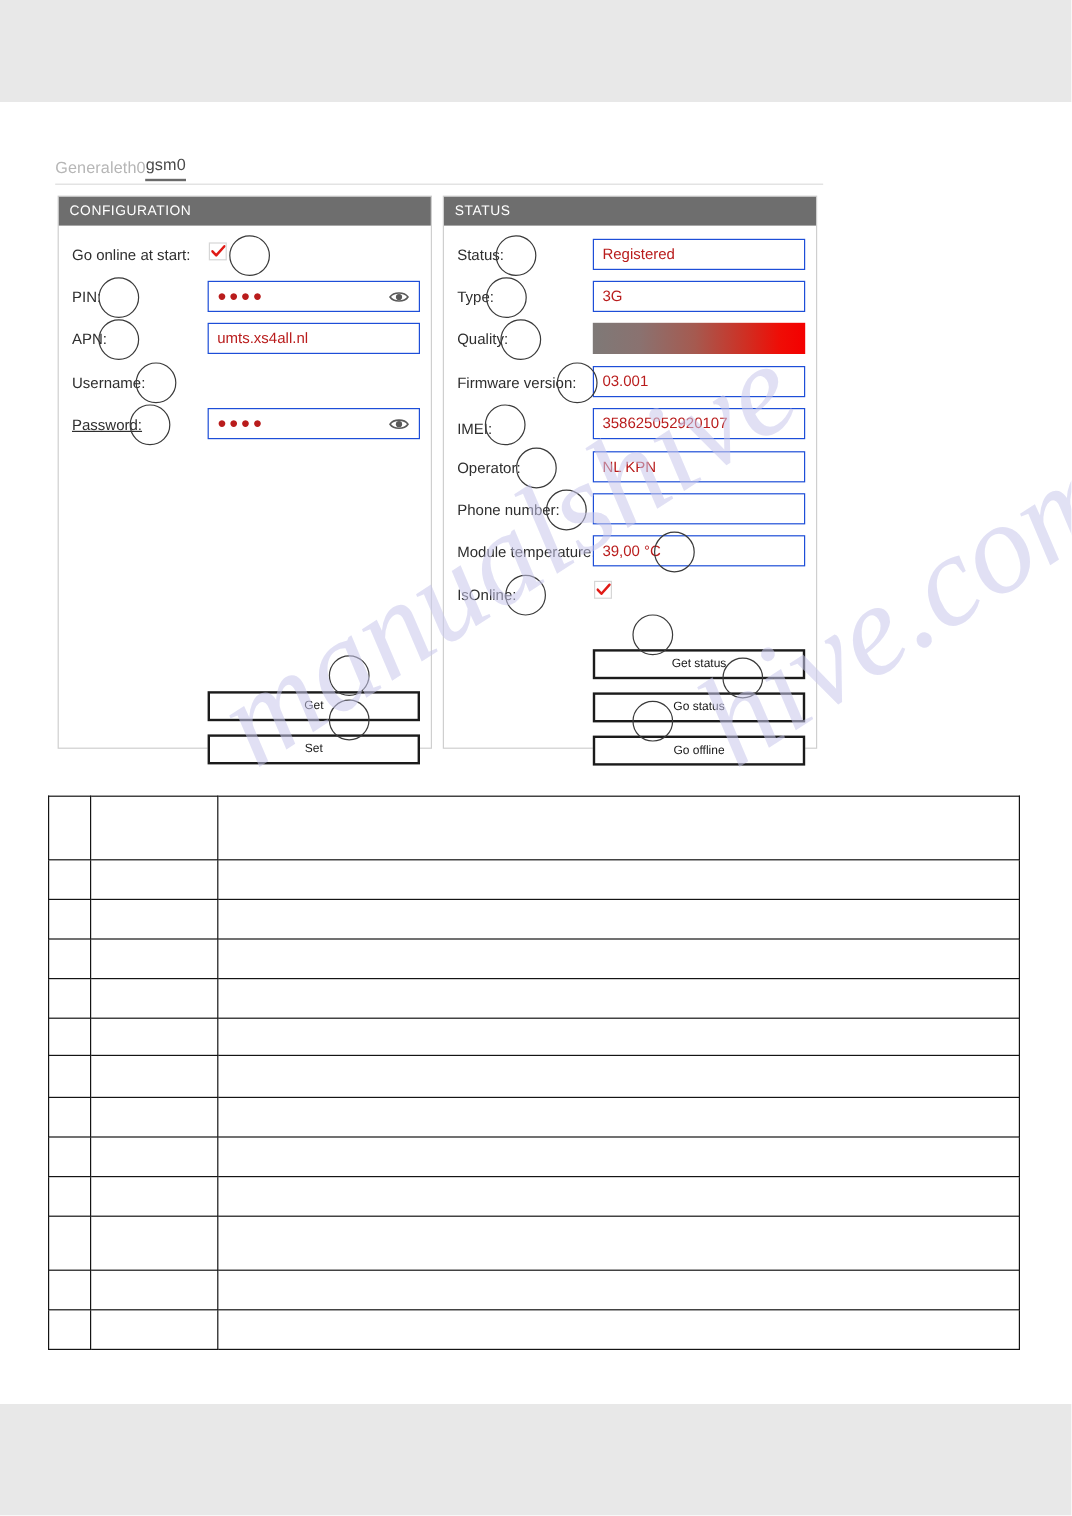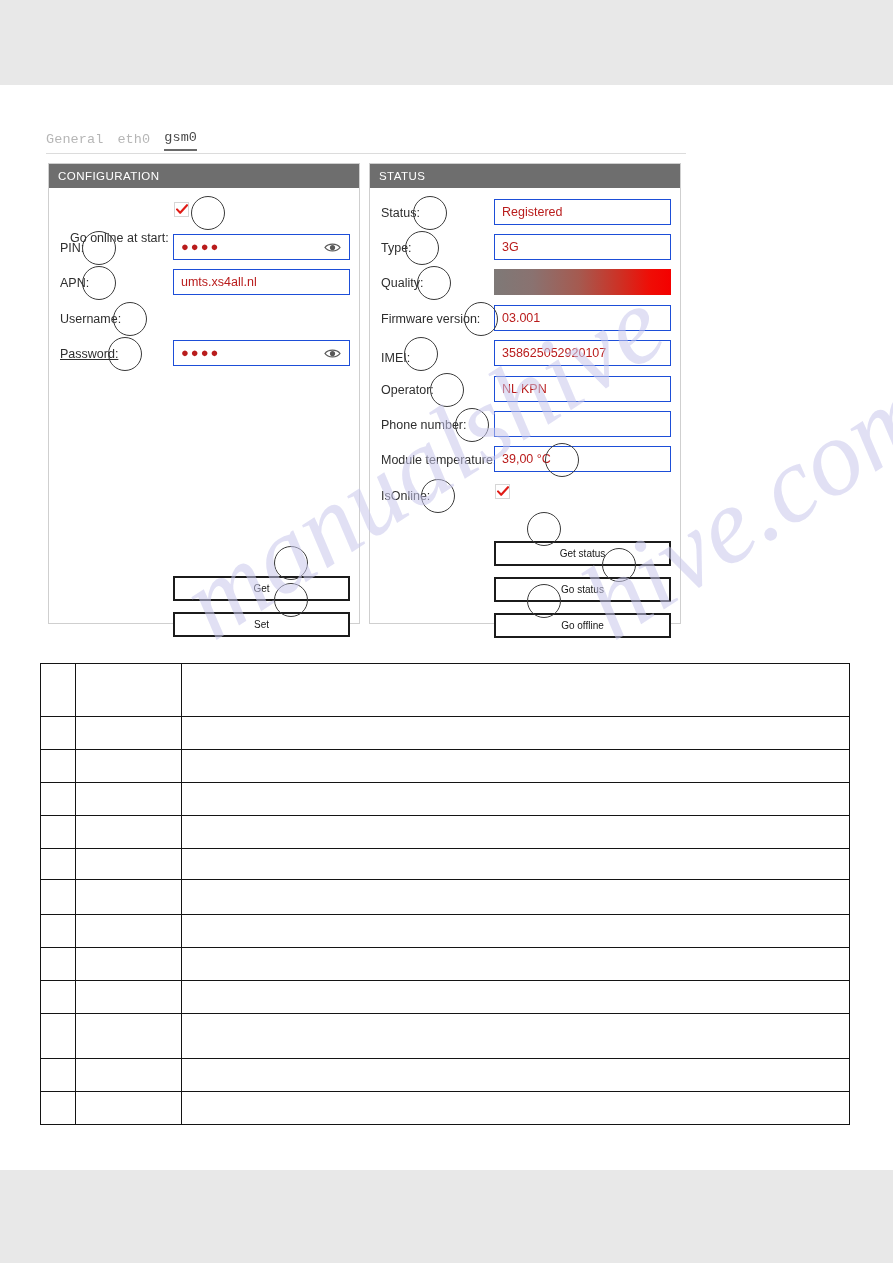--- a/index.html
+++ b/index.html
@@ -65,23 +65,21 @@
   .tabs {
     position: absolute;
     left: 46px; top: 131px;
     width: 640px;
     height: 22px;
     z-index: 10;
   }
   .tabs-row {
     display: flex;
     align-items: flex-end;
-    gap: 14px;
     height: 20px;
-    font-family: Liberation Mono, monospace;
   }
   .tab {
     font-size: 13.5px;
     color: #b6b6b6;
     letter-spacing: .1px;
     padding-bottom: 3px;
     line-height: 16px;
     cursor: pointer;
   }
   .tab.active {
@@ -236,21 +234,21 @@
     <div class="tab">eth0</div>
     <div class="tab active">gsm0</div>
   </div>
   <div class="tabs-underline"></div>
 </div>
 
 <div class="panel panel-config">
   <div class="panel-header">CONFIGURATION</div>
   <div class="panel-body">
 
-    <div class="lbl" style="left:21px; top:18px;margin-top:25px;">Go online at start:</div>
+    <div class="lbl" style="left:11px; top:18px;">Go online at start:</div>
     <div class="chk" style="left:125px; top:14px;">
       <svg width="12" height="11" viewBox="0 0 12 11">
         <path d="M1 5.4 L4.2 8.8 L11 1.2" stroke="#e01b16" stroke-width="2.1" fill="none" stroke-linecap="round" stroke-linejoin="round"></path>
       </svg>
     </div>
 
     <div class="lbl" style="left:11px; top:53px;">PIN:</div>
     <div class="field" style="left:124px; top:46px; width:177px;">
       <span class="dots">●●●●</span>
       <span class="eye">

